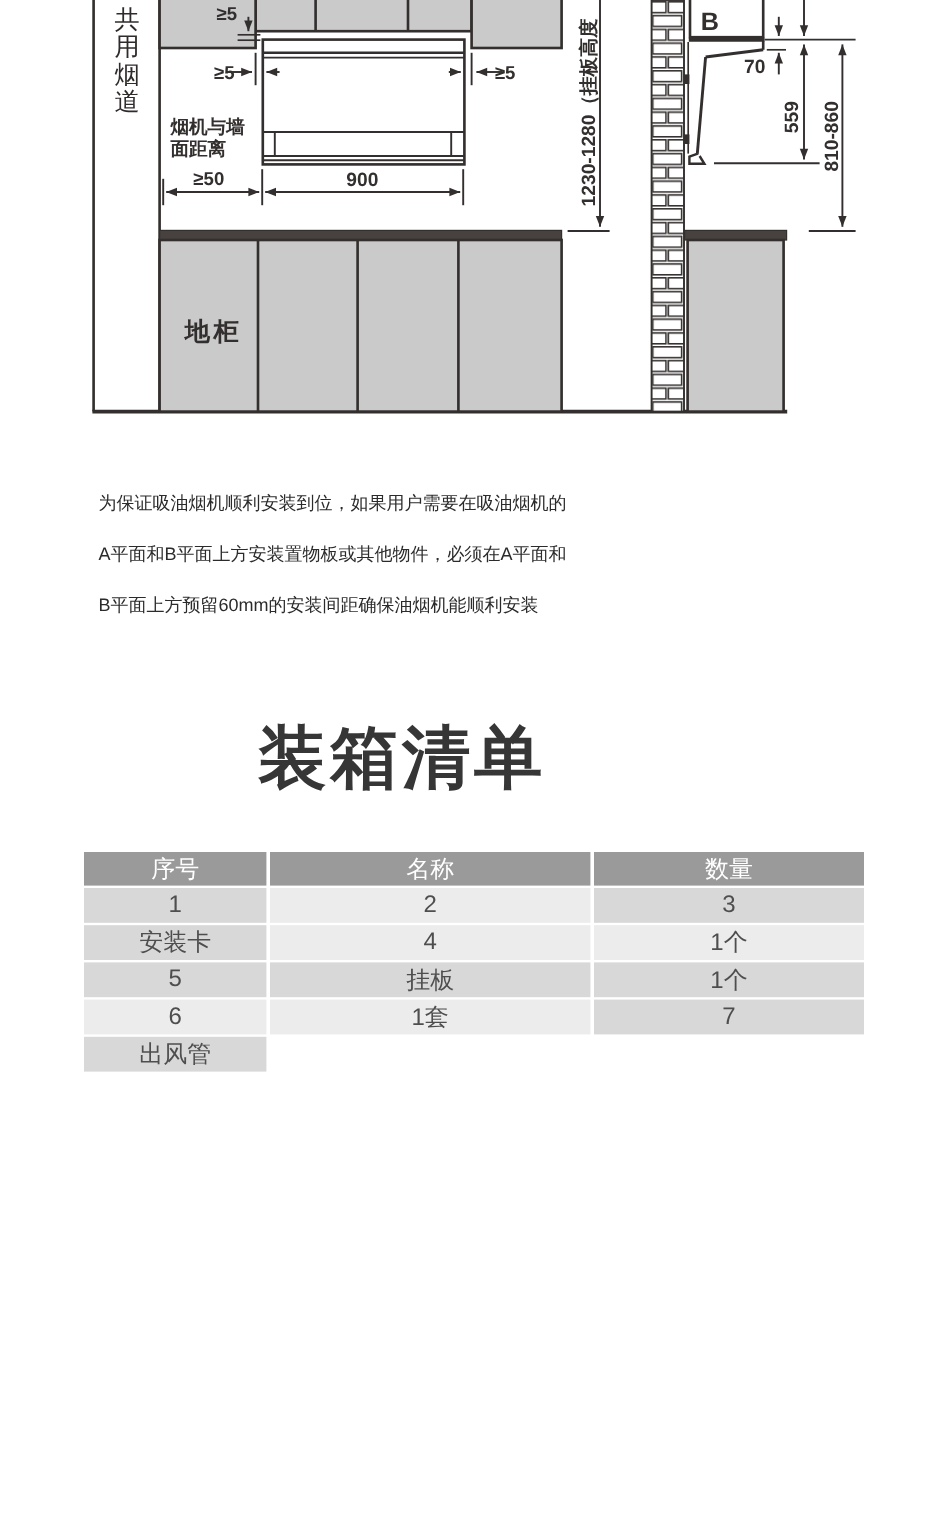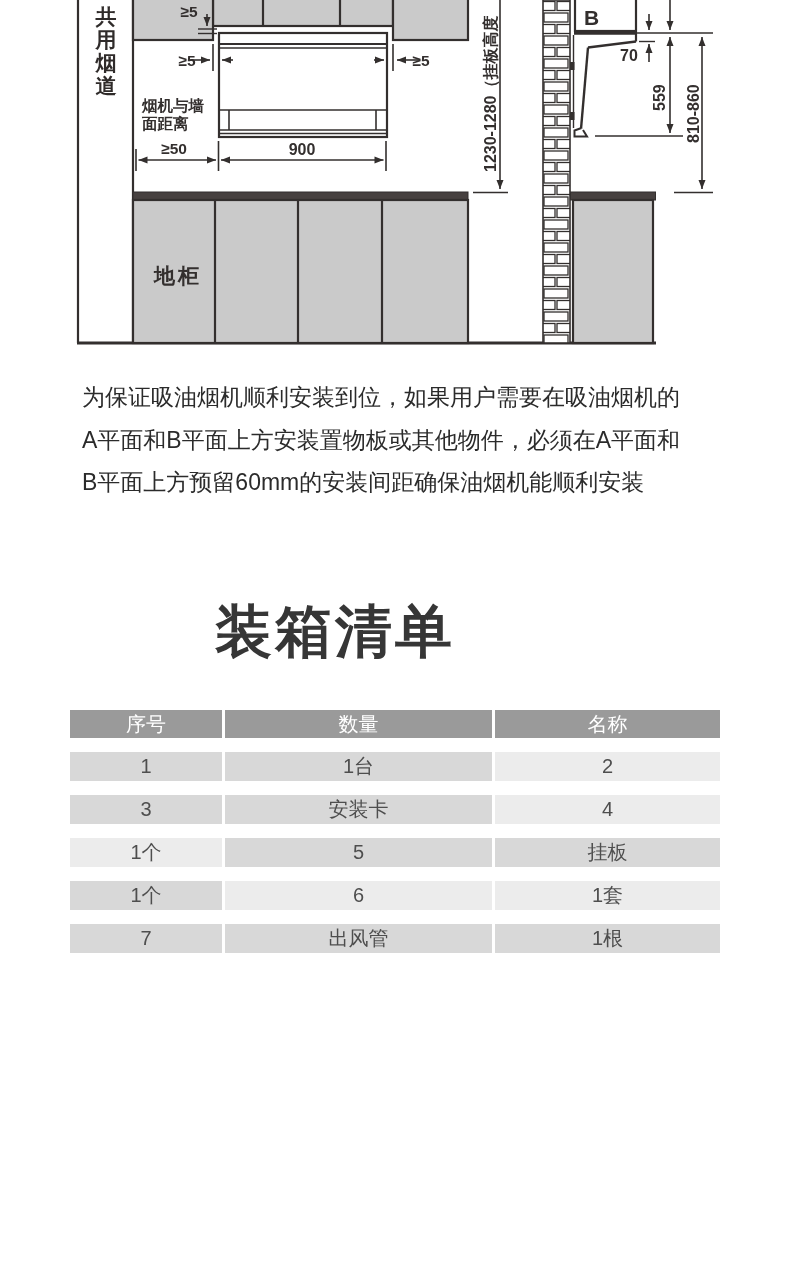--- a/index.html
+++ b/index.html
@@ -1,28 +1,28 @@
 <!DOCTYPE html>
 <html><head>
 <meta charset="utf-8">
 <style>
   html,body{margin:0;padding:0;background:#ffffff;}
   body{width:790px;height:1276px;position:relative;overflow:hidden;
        font-family:"Liberation Sans","DejaVu Sans",sans-serif;color:#2d2d2d;}
   .diagram{position:absolute;left:70px;top:0;width:650px;height:350px;}
   .diagram svg{position:absolute;left:0;top:0;overflow:hidden;}
   .flue-label{position:absolute;left:24px;top:5px;width:24px;
-      font-size:21px;font-weight:bold;color:#2f2b2a;line-height:23px;
+      font-size:21px;font-weight:normal;color:#2f2b2a;line-height:23px;
       word-break:break-all;text-align:center;}
-  .note{position:absolute;left:82px;top:376px;width:645px;
-      font-size:23px;line-height:42.5px;color:#2b2b2b;}
+  .note{position:absolute;left:82px;top:399px;width:645px;
+      font-size:15px;line-height:42.5px;color:#2b2b2b;}
   .list-title{position:absolute;left:0;top:594px;width:670px;text-align:center;
       font-size:57px;font-weight:bold;color:#363636;letter-spacing:3px;}
   .pack-table{position:absolute;left:70px;top:710px;width:650px;
-      display:grid;grid-template-columns:152px 267px 225px;gap:14px 3px;}
+      display:grid;grid-template-columns:152px 267px 225px;gap:2px 3px;}
   .pack-table .cell{display:flex;align-items:center;justify-content:center;
       font-size:20px;}
   .pack-table .th{height:28px;background:#9a9a9a;color:#ffffff;}
   .pack-table .td{height:29px;color:#4e4e4e;}
   .row-a{background:#d8d8d8;}
   .row-b{background:#ececec;}
   svg text{font-family:"Liberation Sans","DejaVu Sans",sans-serif;fill:#332f2e;}
   .dim-num{font-size:16px;font-weight:600;}
   .dim-num-s{font-size:15.5px;font-weight:600;}
   .cjk-b{font-size:15.5px;font-weight:bold;}
@@ -171,37 +171,35 @@
 <div class="note">
   <div>为保证吸油烟机顺利安装到位，如果用户需要在吸油烟机的</div>
   <div>A平面和B平面上方安装置物板或其他物件，必须在A平面和</div>
   <div>B平面上方预留60mm的安装间距确保油烟机能顺利安装</div>
 </div>
 
 <div class="list-title">装箱清单</div>
 
 <div class="pack-table">
   <div class="cell th">序号</div>
+  <div class="cell th">名称</div>
   <div class="cell th">数量</div>
-  <div class="cell th">名称</div>
 
   <div class="cell td row-a">1</div>
-  <div class="cell td row-a">1台</div>
 
   <div class="cell td row-b">2</div>
 
   <div class="cell td row-a">3</div>
   <div class="cell td row-a">安装卡</div>
 
   <div class="cell td row-b">4</div>
   <div class="cell td row-b">1个</div>
 
   <div class="cell td row-a">5</div>
   <div class="cell td row-a">挂板</div>
   <div class="cell td row-a">1个</div>
 
   <div class="cell td row-b">6</div>
   <div class="cell td row-b">1套</div>
 
   <div class="cell td row-a">7</div>
   <div class="cell td row-a">出风管</div>
-  <div class="cell td row-a">1根</div>
 </div>
 
 </body></html>

